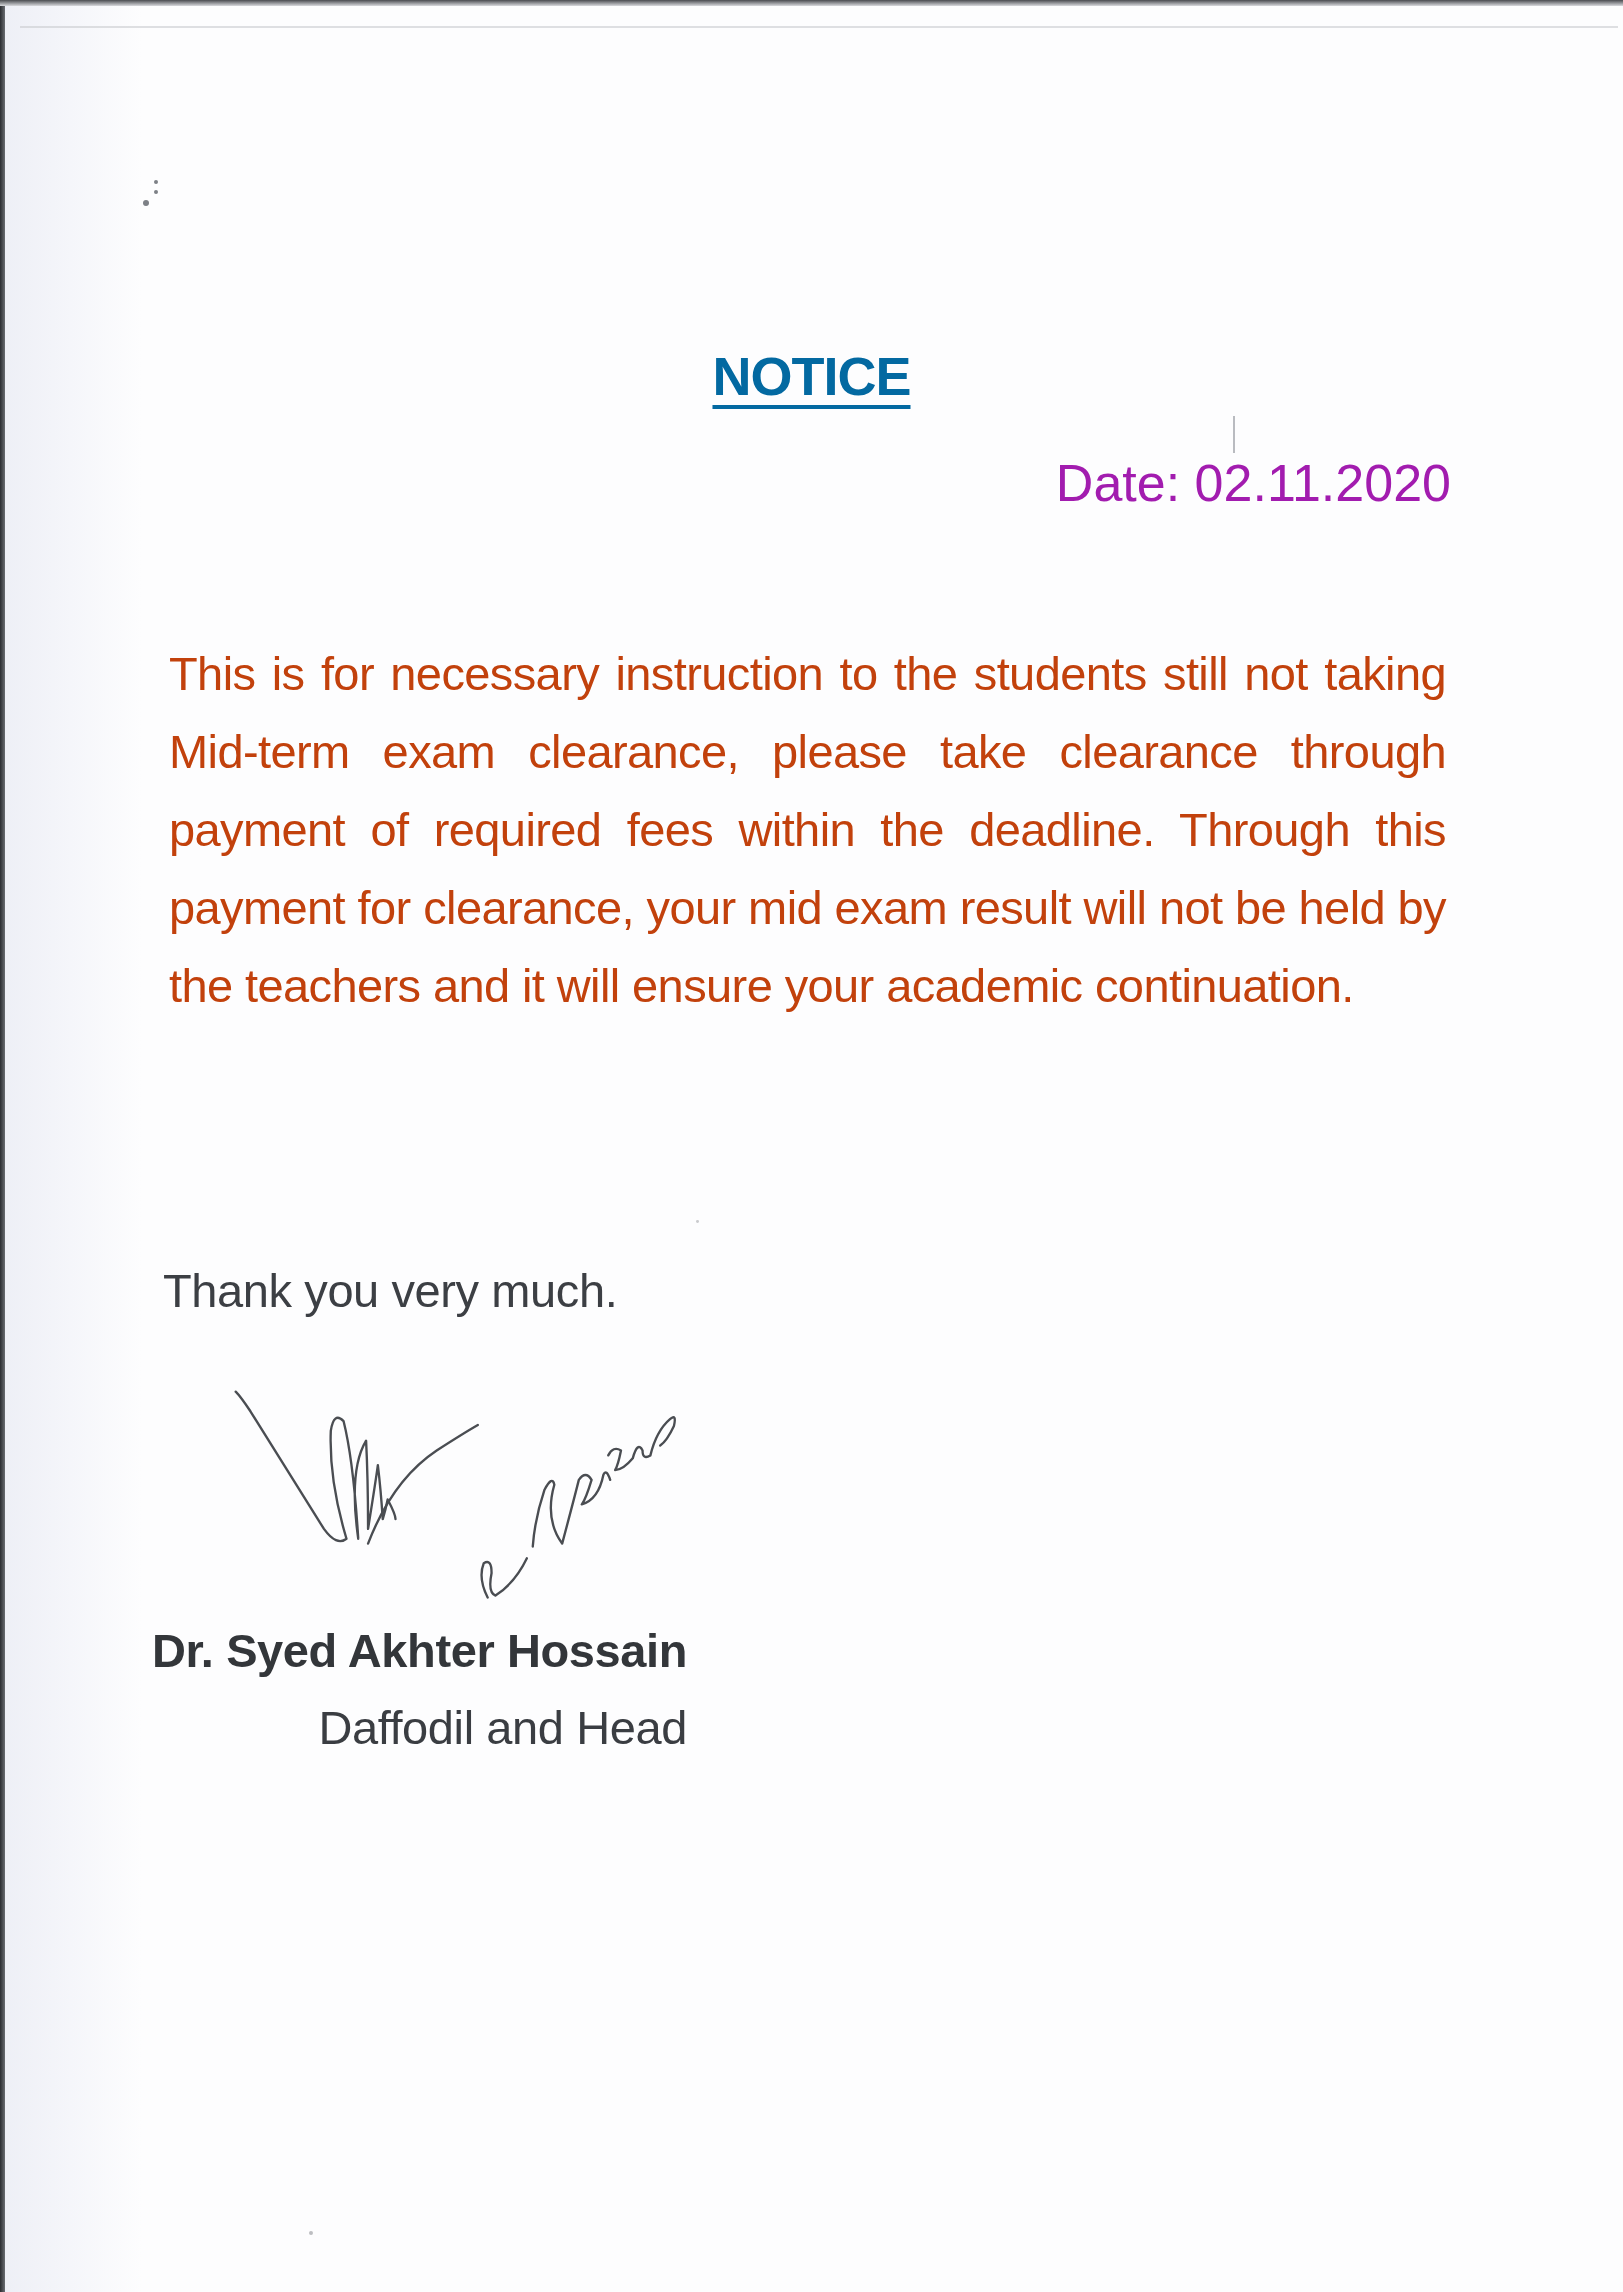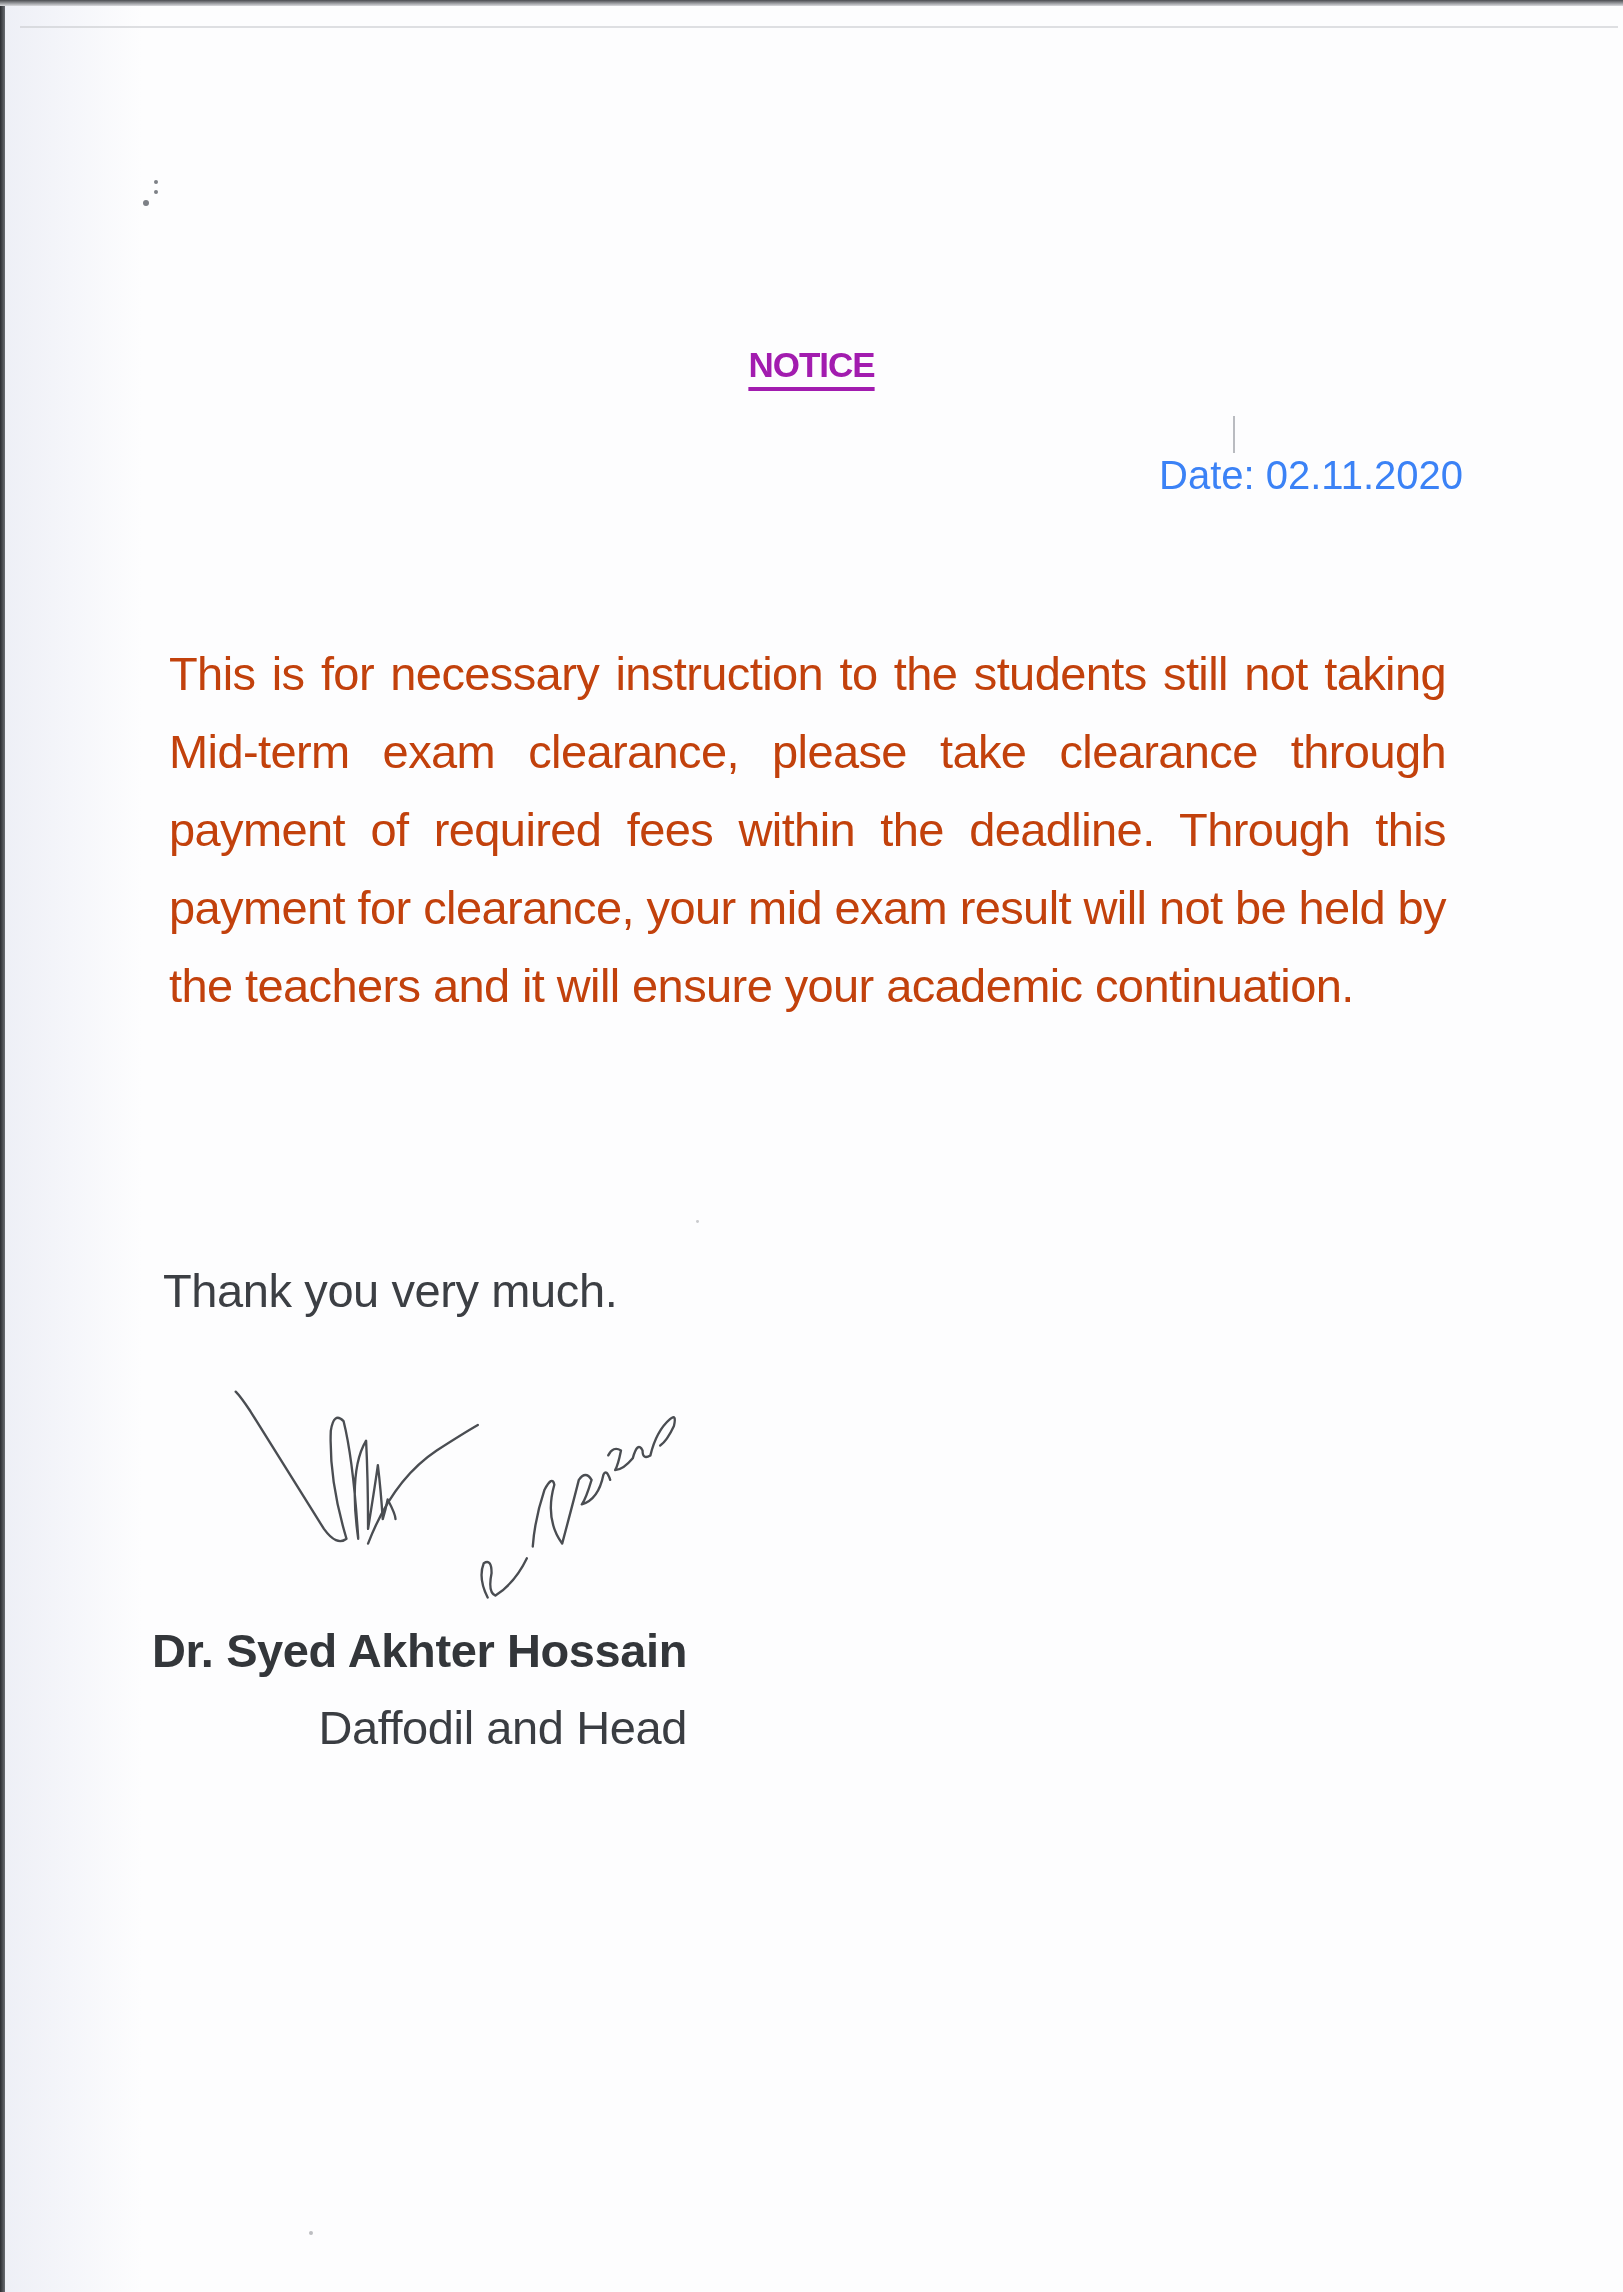--- a/index.html
+++ b/index.html
@@ -22,31 +22,31 @@
     background: #c9cbcf; opacity: 0.6;
   }
   .scan-tint {
     position: absolute; left: 4.9px; top: 5.9px; width: 137px; height: 2287px;
     background: linear-gradient(to right, rgba(225,228,240,0.55), rgba(255,255,255,0));
   }
   .speck { position: absolute; background: #7d8086; border-radius: 50%; }
 
   .notice-title {
     position: absolute; left: 0; width: 1623px; top: 345px;
-    text-align: center; font-weight: bold; font-size: 35px; letter-spacing: -1px;
-    color: #a21caf;
+    text-align: center; font-weight: bold; font-size: 54px; letter-spacing: -1px;
+    color: #0369a1;
   }
   .notice-title span { text-decoration: underline; text-underline-offset: 9.8px; text-decoration-thickness: 3.9px; }
 
   .date-tick {
     position: absolute; left: 1233px; top: 416px; width: 2px; height: 37px; background: #b9bbc0;
   }
   .date-line {
-    position: absolute; right: 160px; top: 453px;
-    font-size: 40px; color: #3b82f6;
+    position: absolute; right: 172px; top: 453px;
+    font-size: 52px; color: #a21caf;
   }
 
   .body-text {
     position: absolute; left: 169px; top: 635px; width: 1277px;
     font-size: 47px; line-height: 78px; text-align: justify;
     letter-spacing: -0.6px; color: #c2410c;
   }
   .thanks {
     position: absolute; left: 163px; top: 1227px;
     font-size: 47px; color: #3c3f44; letter-spacing: -0.4px; margin-top: 36px;

